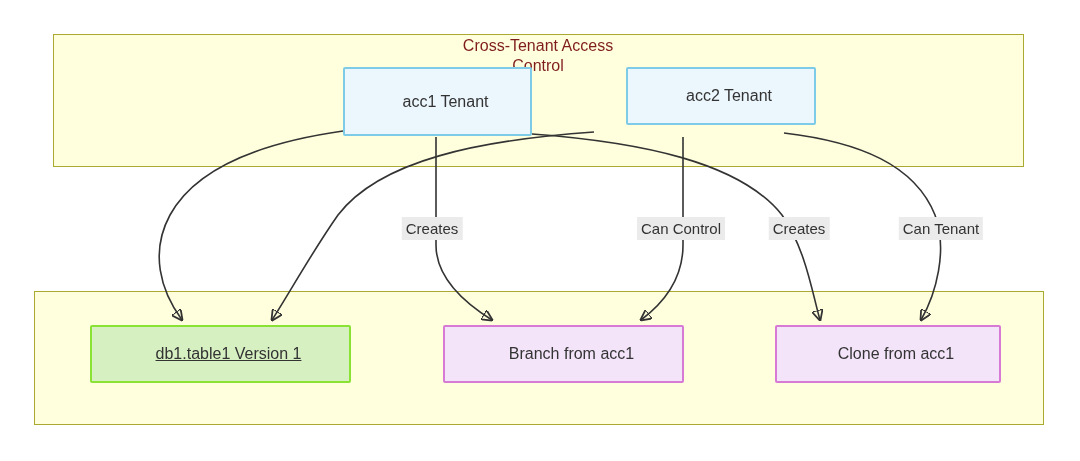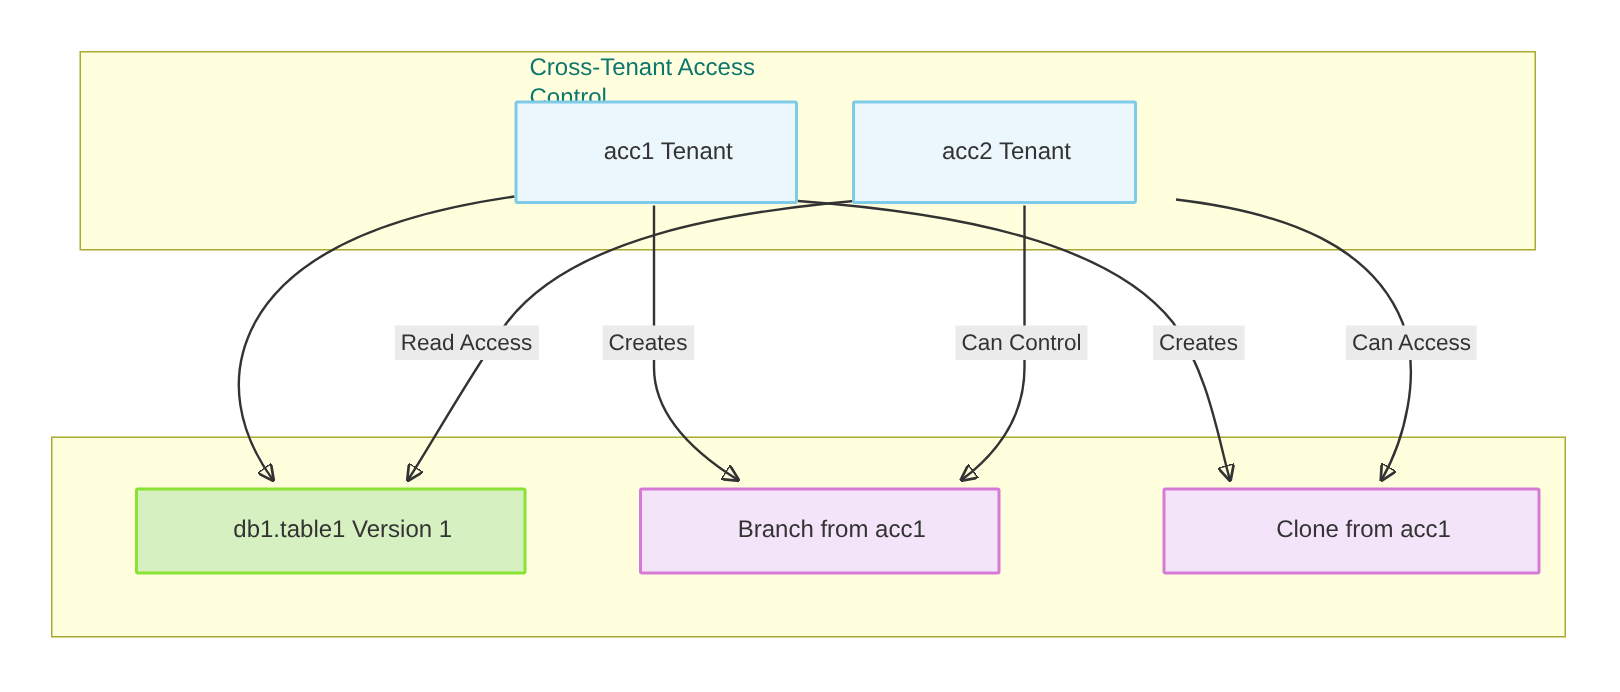--- a/index.html
+++ b/index.html
@@ -19,23 +19,24 @@
     position: absolute;
     background: #ffffde;
     border: 1px solid #aaaa33;
     box-sizing: border-box;
   }
   #cluster-top   { left: 53px;  top: 34px;  width: 971px;  height: 133px; }
   #cluster-bot   { left: 34px;  top: 291px; width: 1010px; height: 134px; }
 
   .cluster-label {
     position: absolute;
-    color: #0f766e;
+    color: #7f1d1d;
     font-size: 16px;
     line-height: 20px;
+    text-align: center;
     white-space: pre-line;
     z-index: 6;
   }
   #cluster-top-label {
     left: 353px; top: 36px; width: 370px;
   }
   #cluster-bot-label {
     left: 398px; top: 293px; width: 300px;
   }
 
@@ -59,24 +60,24 @@
   .node.version {
     background: #d7f0c2;
     border: 2px solid #8ae234;
   }
   .node.derived {
     background: #f4e4fa;
     border: 2px solid #d67ad6;
   }
 
   #node-acc1   { left: 343px; top: 67px;  width: 189px; height: 69px; }
-  #node-acc2   { left: 568px; top: 67px;  width: 190px; height: 69px; }
-  #node-ver1   { left: 90px;  top: 325px; width: 261px; height: 58px; }
-  #node-branch { left: 426px; top: 325px; width: 241px; height: 58px; }
-  #node-clone  { left: 775px; top: 325px; width: 252px; height: 58px; }
+  #node-acc2   { left: 626px; top: 67px;  width: 190px; height: 58px; }
+  #node-ver1   { left: 90px;  top: 325px; width: 261px; height: 58px; text-decoration: underline; }
+  #node-branch { left: 443px; top: 325px; width: 241px; height: 58px; }
+  #node-clone  { left: 775px; top: 325px; width: 226px; height: 58px; }
 
   #edges {
     position: absolute;
     left: 0; top: 0;
     width: 1080px; height: 461px;
     z-index: 7;
     pointer-events: none;
   }
   #edges path {
     fill: none;
@@ -148,19 +149,18 @@
   </div>
 
   <div class="node derived" id="node-branch">
     <span>Branch from acc1</span>
   </div>
 
   <div class="node derived" id="node-clone">
     <span>Clone from acc1</span>
   </div>
 
-  <div class="edge-label" id="lbl-read">Read Access</div>
   <div class="edge-label" id="lbl-creates1">Creates</div>
   <div class="edge-label" id="lbl-branch">Can Control</div>
   <div class="edge-label" id="lbl-creates2">Creates</div>
-  <div class="edge-label" id="lbl-clone">Can Access</div>
+  <div class="edge-label" id="lbl-clone">Can Tenant</div>
 
 </div>
 
 </body></html>

